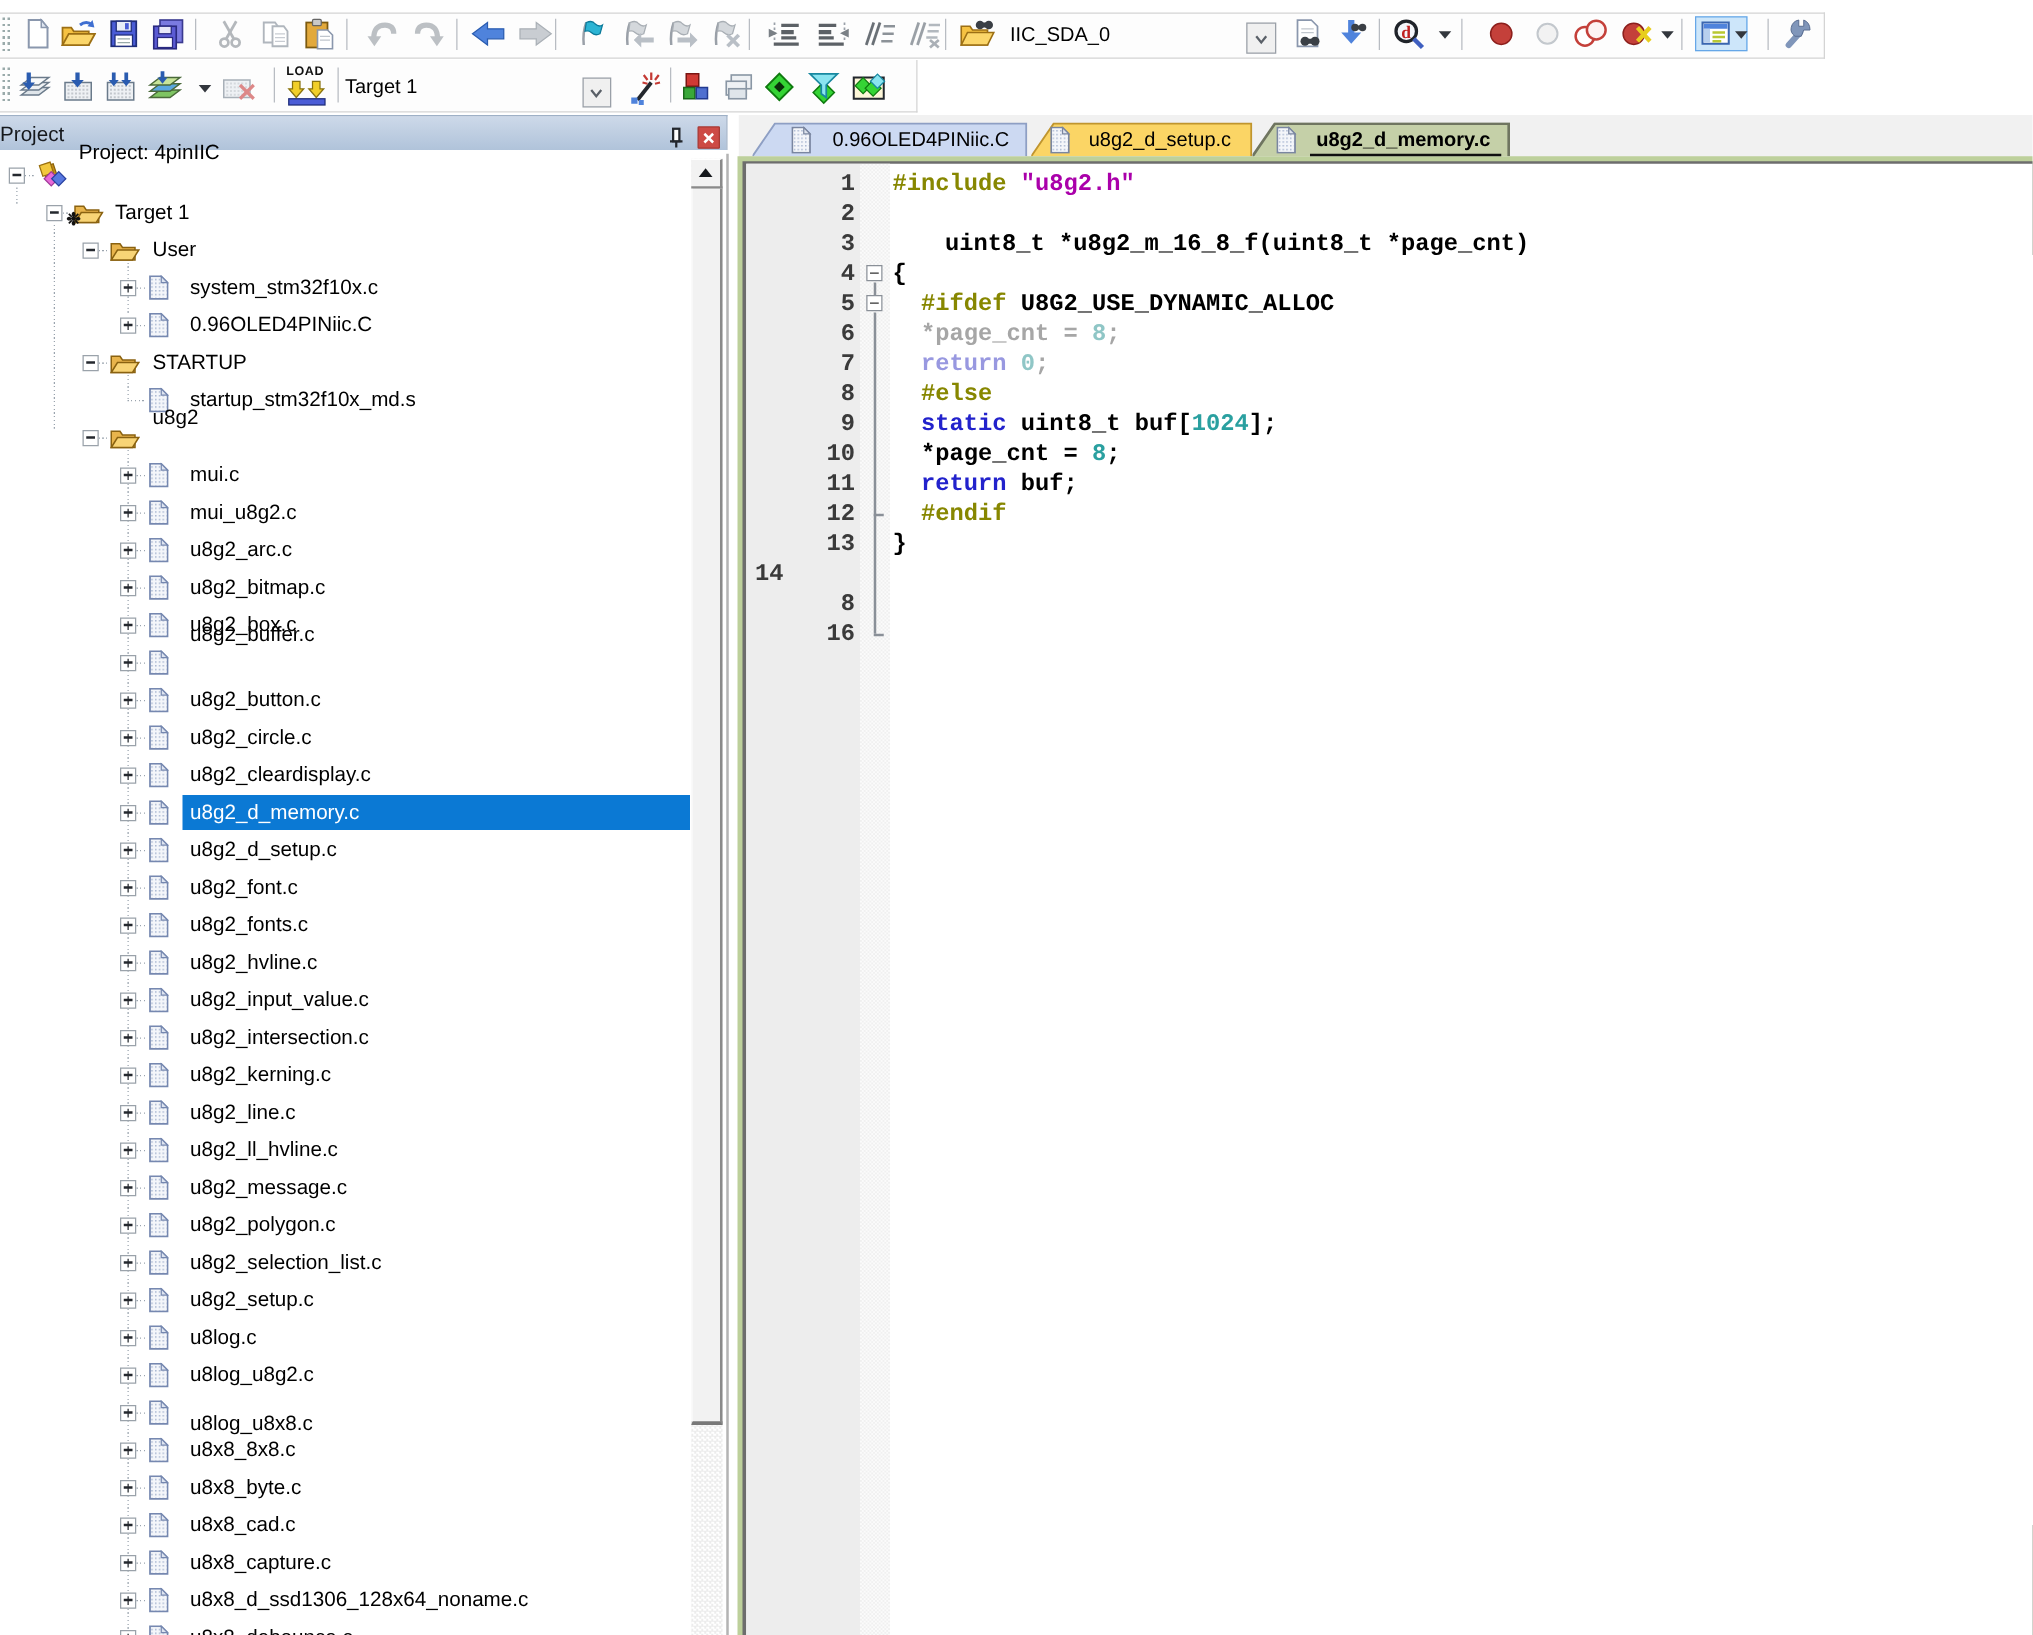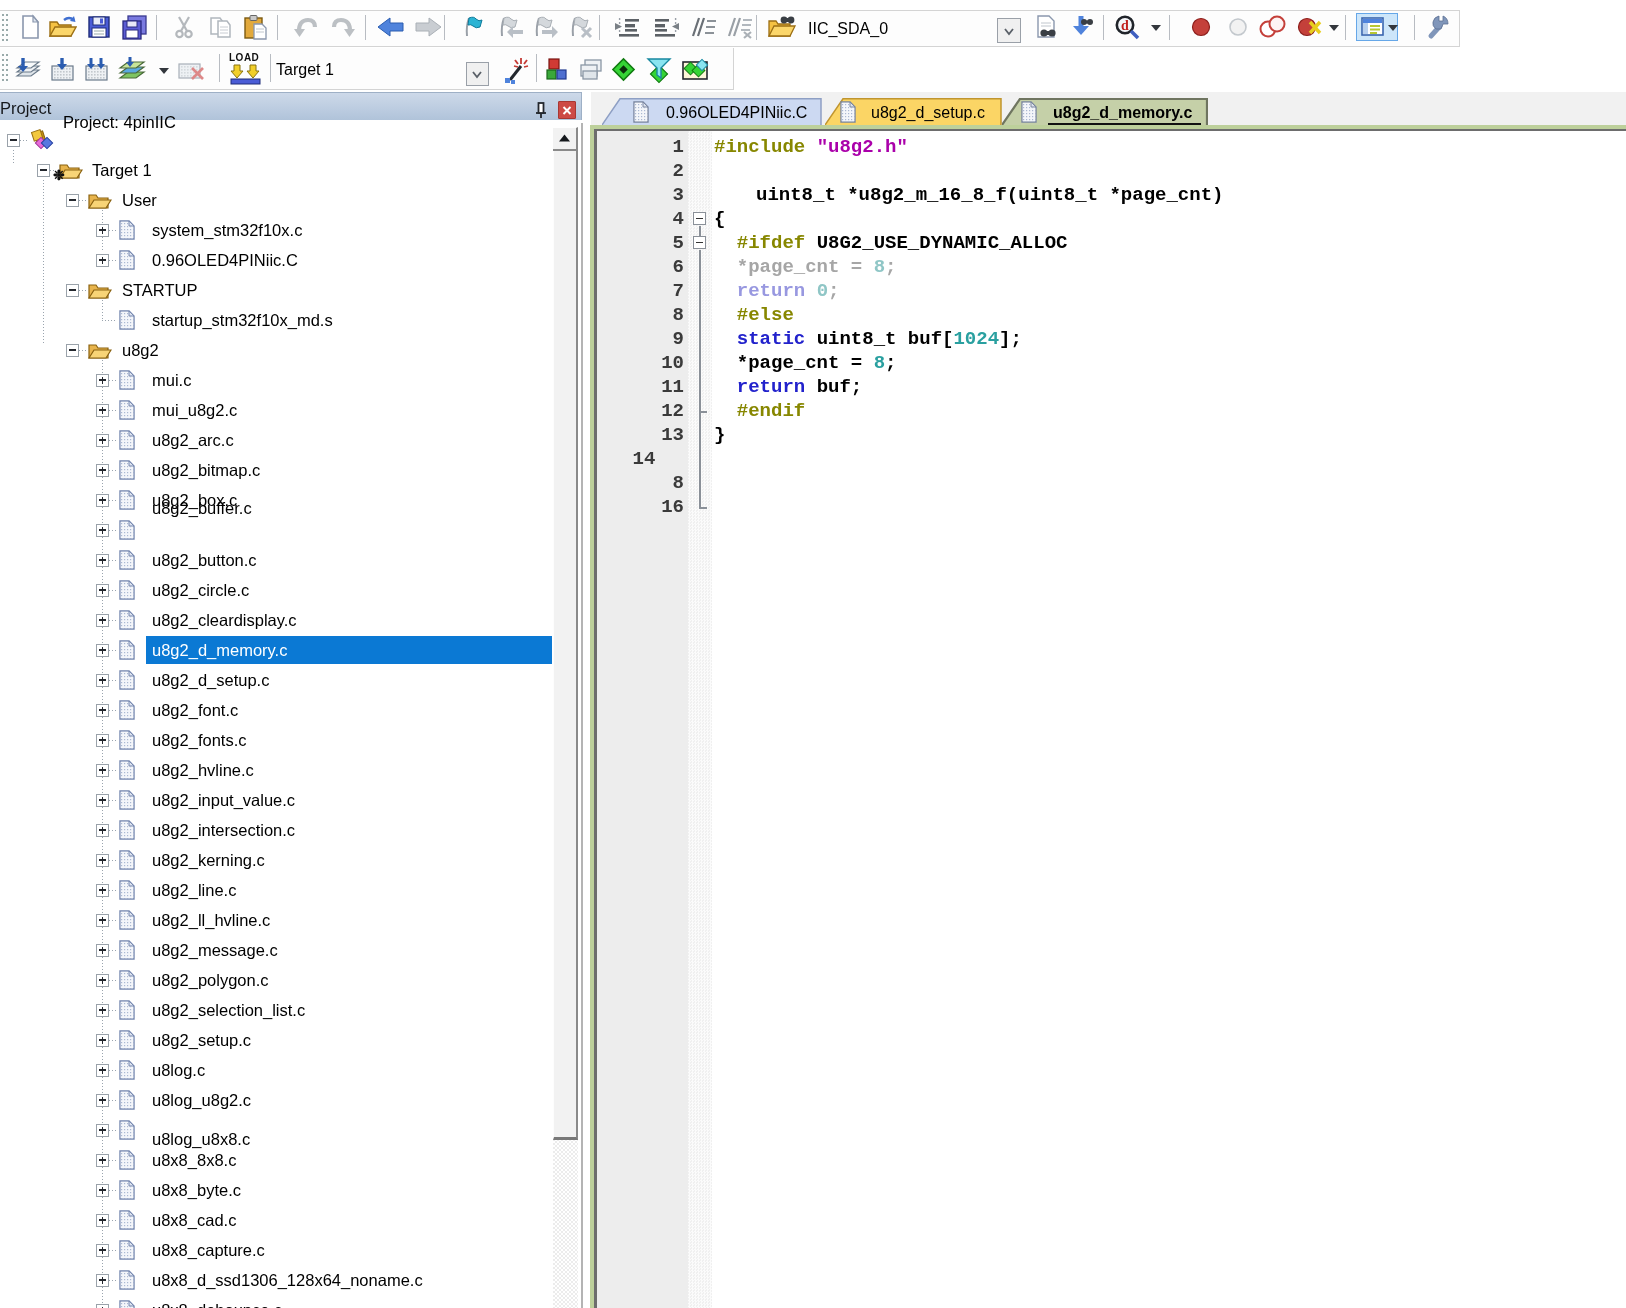--- a/index.html
+++ b/index.html
@@ -516,21 +516,21 @@
     <polygon points="11,1 11,6 16,6" fill="#dde4f0" stroke="#7688b0" stroke-width="1"></polygon>
   </svg>
 <div class="ab treetxt" style="left:152px;top:311px">startup_stm32f10x_md.s</div>
 <div class="ab" style="left:79px;top:350px;width:8px;height:1px;background-image:repeating-linear-gradient(90deg,#9aa4ae 0 1px,transparent 1px 3px)"></div>
 <div class="ab" style="left:66px;top:344px;width:13px;height:13px;background:#fff;border:1px solid #9aa2aa"></div>
 <div class="ab" style="left:69px;top:349.3px;width:7px;height:1.5px;background:#24282e"></div>
 <svg class="ab" style="left:88px;top:341px;" width="24" height="19" viewBox="0 0 24 19">
     <path d="M1 17 L1 4 L8 4 L10 7 L20 7 L20 17 Z" fill="#e8b44c" stroke="#8a6210" stroke-width="1.2"></path>
     <path d="M1 17 L6 9 L23 9 L18 17 Z" fill="#f8d476" stroke="#8a6210" stroke-width="1.2"></path>
   </svg>
-<div class="ab treetxt" style="left:122px;top:341px">u8g2</div>
+<div class="ab treetxt" style="left:122px;top:325px">u8g2</div>
 <div class="ab" style="left:109px;top:380px;width:8px;height:1px;background-image:repeating-linear-gradient(90deg,#9aa4ae 0 1px,transparent 1px 3px)"></div>
 <div class="ab" style="left:96px;top:374px;width:13px;height:13px;background:#fff;border:1px solid #9aa2aa"></div>
 <div class="ab" style="left:99px;top:379.3px;width:7px;height:1.5px;background:#24282e"></div>
 <div class="ab" style="left:101.8px;top:376.5px;width:1.5px;height:7px;background:#24282e"></div>
 <svg class="ab" style="left:118px;top:370px;" width="18" height="21" viewBox="0 0 18 21">
     <polygon points="2,1 11,1 16,6 16,19 2,19" fill="#fff" stroke="#7688b0" stroke-width="1.4"></polygon>
     <polygon points="2.8,1.8 10.6,1.8 10.6,6.4 15.2,6.4 15.2,18.2 2.8,18.2" fill="url(#ht)"></polygon>
     <polygon points="11,1 11,6 16,6" fill="#dde4f0" stroke="#7688b0" stroke-width="1"></polygon>
   </svg>
 <div class="ab treetxt" style="left:152px;top:371px">mui.c</div>
@@ -893,21 +893,21 @@
 <div class="ab mono" style="left:604px;top:207px;width:80px;text-align:right;color:#3a3a3a;line-height:24px">4</div>
 <div class="ab mono" style="left:604px;top:231px;width:80px;text-align:right;color:#3a3a3a;line-height:24px">5</div>
 <div class="ab mono" style="left:604px;top:255px;width:80px;text-align:right;color:#3a3a3a;line-height:24px">6</div>
 <div class="ab mono" style="left:604px;top:279px;width:80px;text-align:right;color:#3a3a3a;line-height:24px">7</div>
 <div class="ab mono" style="left:604px;top:303px;width:80px;text-align:right;color:#3a3a3a;line-height:24px">8</div>
 <div class="ab mono" style="left:604px;top:327px;width:80px;text-align:right;color:#3a3a3a;line-height:24px">9</div>
 <div class="ab mono" style="left:604px;top:351px;width:80px;text-align:right;color:#3a3a3a;line-height:24px">10</div>
 <div class="ab mono" style="left:604px;top:375px;width:80px;text-align:right;color:#3a3a3a;line-height:24px">11</div>
 <div class="ab mono" style="left:604px;top:399px;width:80px;text-align:right;color:#3a3a3a;line-height:24px">12</div>
 <div class="ab mono" style="left:604px;top:423px;width:80px;text-align:right;color:#3a3a3a;line-height:24px">13</div>
-<div class="ab mono" style="left:604px;top:447px;width:80px;text-align:center;color:#3a3a3a;line-height:24px">14</div>
+<div class="ab mono" style="left:604px;top:447px;width:80px;text-align:left;color:#3a3a3a;line-height:24px">14</div>
 <div class="ab mono" style="left:604px;top:471px;width:80px;text-align:right;color:#3a3a3a;line-height:24px">8</div>
 <div class="ab mono" style="left:604px;top:495px;width:80px;text-align:right;color:#3a3a3a;line-height:24px">16</div>
 <div class="ab mono" style="left:714px;top:135px;line-height:24px"><span style="color:#878700">#include</span><span style="color:"> </span><span style="color:#aa00aa">"u8g2.h"</span></div>
 <div class="ab mono" style="left:756px;top:183px;line-height:24px"><span style="color:#000">uint8_t *u8g2_m_16_8_f(uint8_t *page_cnt)</span></div>
 <div class="ab mono" style="left:714px;top:207px;line-height:24px"><span style="color:#000">{</span></div>
 <div class="ab mono" style="left:714px;top:231px;line-height:24px"><span style="color:">  </span><span style="color:#878700">#ifdef</span><span style="color:#000"> U8G2_USE_DYNAMIC_ALLOC</span></div>
 <div class="ab mono" style="left:714px;top:255px;line-height:24px"><span style="color:#a6a6a6">  *page_cnt = </span><span style="color:#8fc6c6">8</span><span style="color:#a6a6a6">;</span></div>
 <div class="ab mono" style="left:714px;top:279px;line-height:24px"><span style="color:">  </span><span style="color:#9898e0">return</span><span style="color:#a6a6a6"> </span><span style="color:#8fc6c6">0</span><span style="color:#a6a6a6">;</span></div>
 <div class="ab mono" style="left:714px;top:303px;line-height:24px"><span style="color:">  </span><span style="color:#878700">#else</span></div>
 <div class="ab mono" style="left:714px;top:327px;line-height:24px"><span style="color:">  </span><span style="color:#2222cc">static</span><span style="color:#000"> uint8_t buf[</span><span style="color:#2aa0a0">1024</span><span style="color:#000">];</span></div>

